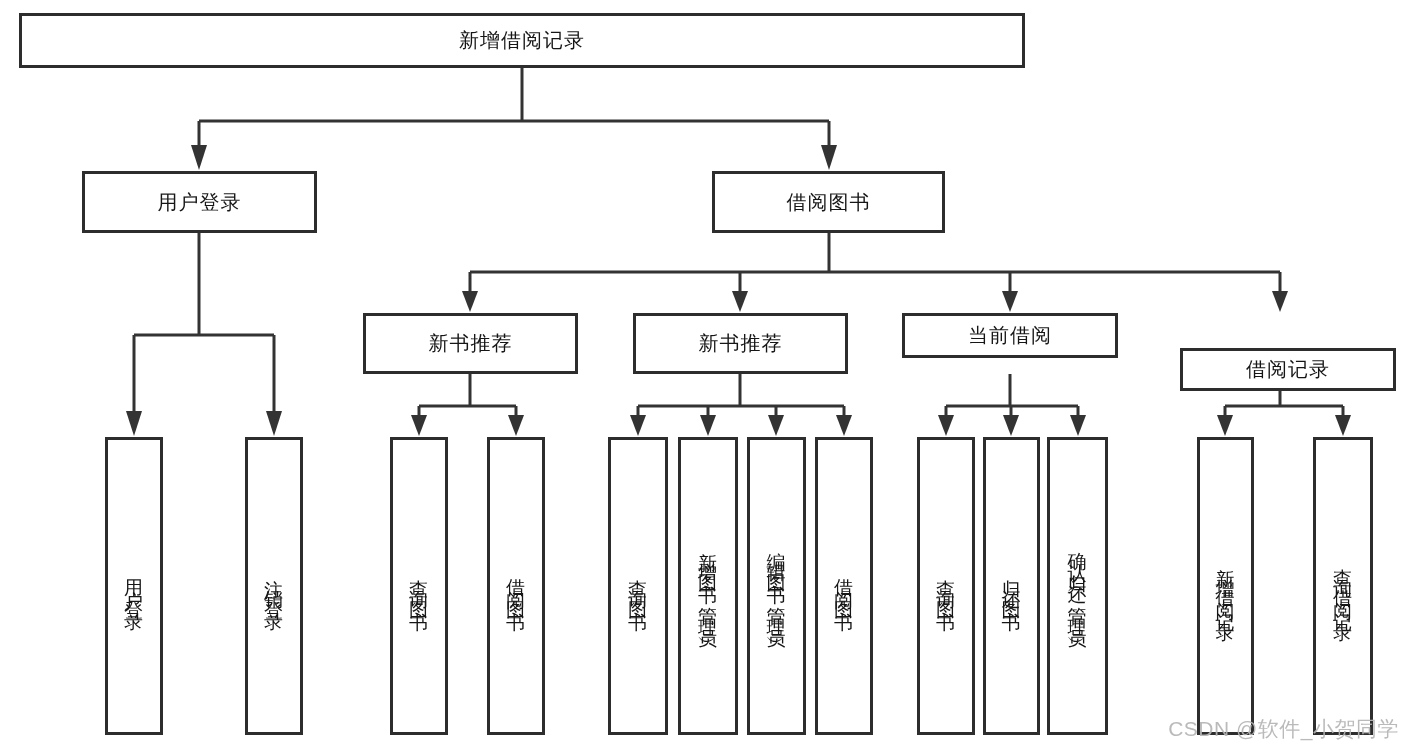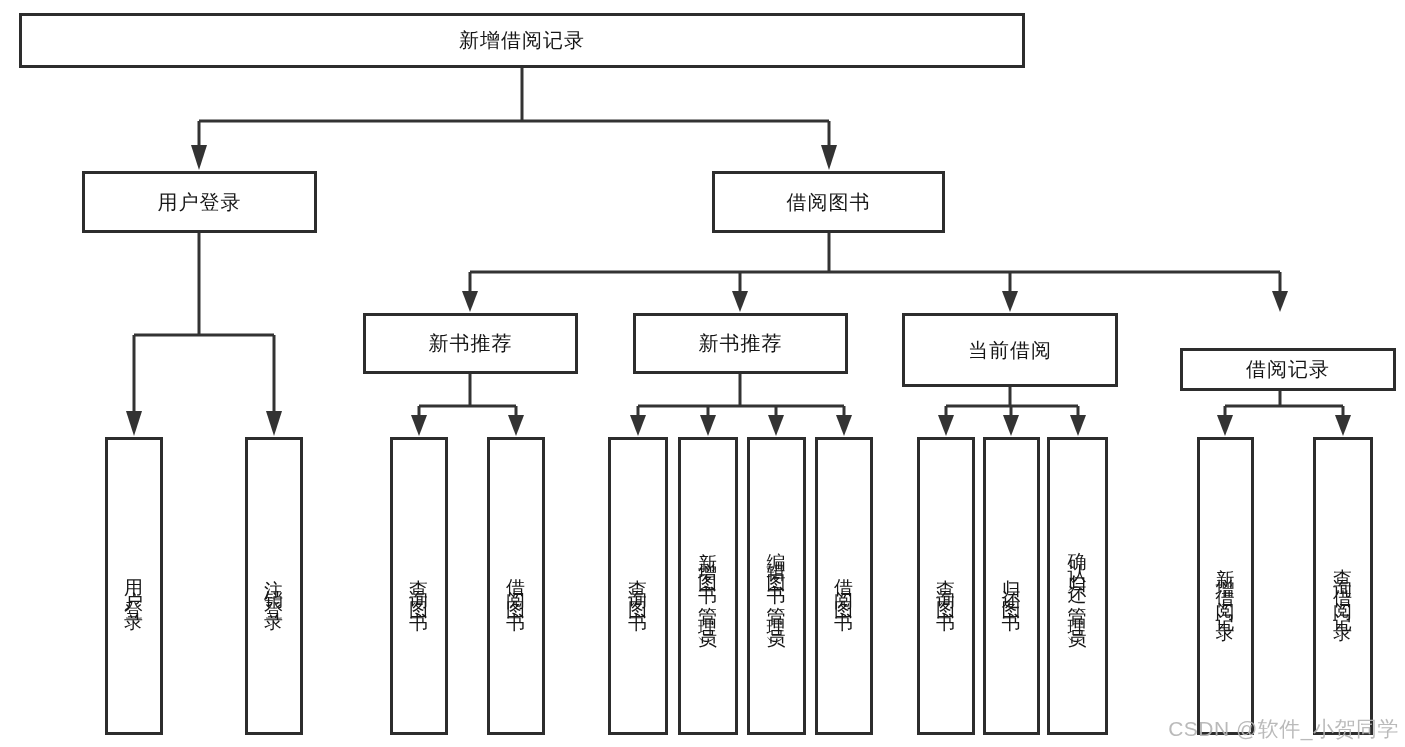--- a/index.html
+++ b/index.html
@@ -110,21 +110,21 @@
       <polygon points="1335,415 1351,415 1343,436" fill="#333333"></polygon>
     </svg>
 
   <div class="node" style="left:19px;top:13px;width:1006px;height:55px;">新增借阅记录</div>
 
   <div class="node" style="left:82px;top:171px;width:235px;height:62px;">用户登录</div>
   <div class="node" style="left:712px;top:171px;width:233px;height:62px;">借阅图书</div>
 
   <div class="node" style="left:363px;top:313px;width:215px;height:61px;text-align:right;">新书推荐</div>
   <div class="node" style="left:633px;top:313px;width:215px;height:61px;">新书推荐</div>
-  <div class="node" style="left:902px;top:313px;width:216px;height:74px;">当前借阅</div>
+  <div class="node" style="left:902px;top:313px;width:216px;height:45px;">当前借阅</div>
   <div class="node" style="left:1180px;top:313px;width:216px;height:43px;margin-top:35px;">借阅记录</div>
 
   <div class="node leaf" style="left:105px;top:437px;width:58px;height:298px;">
     <span class="vtext">用户登录</span>
   </div>
   <div class="node leaf" style="left:245px;top:437px;width:58px;height:298px;">
     <span class="vtext">注销登录</span>
   </div>
 
   <div class="node leaf" style="left:390px;top:437px;width:58px;height:298px;">

